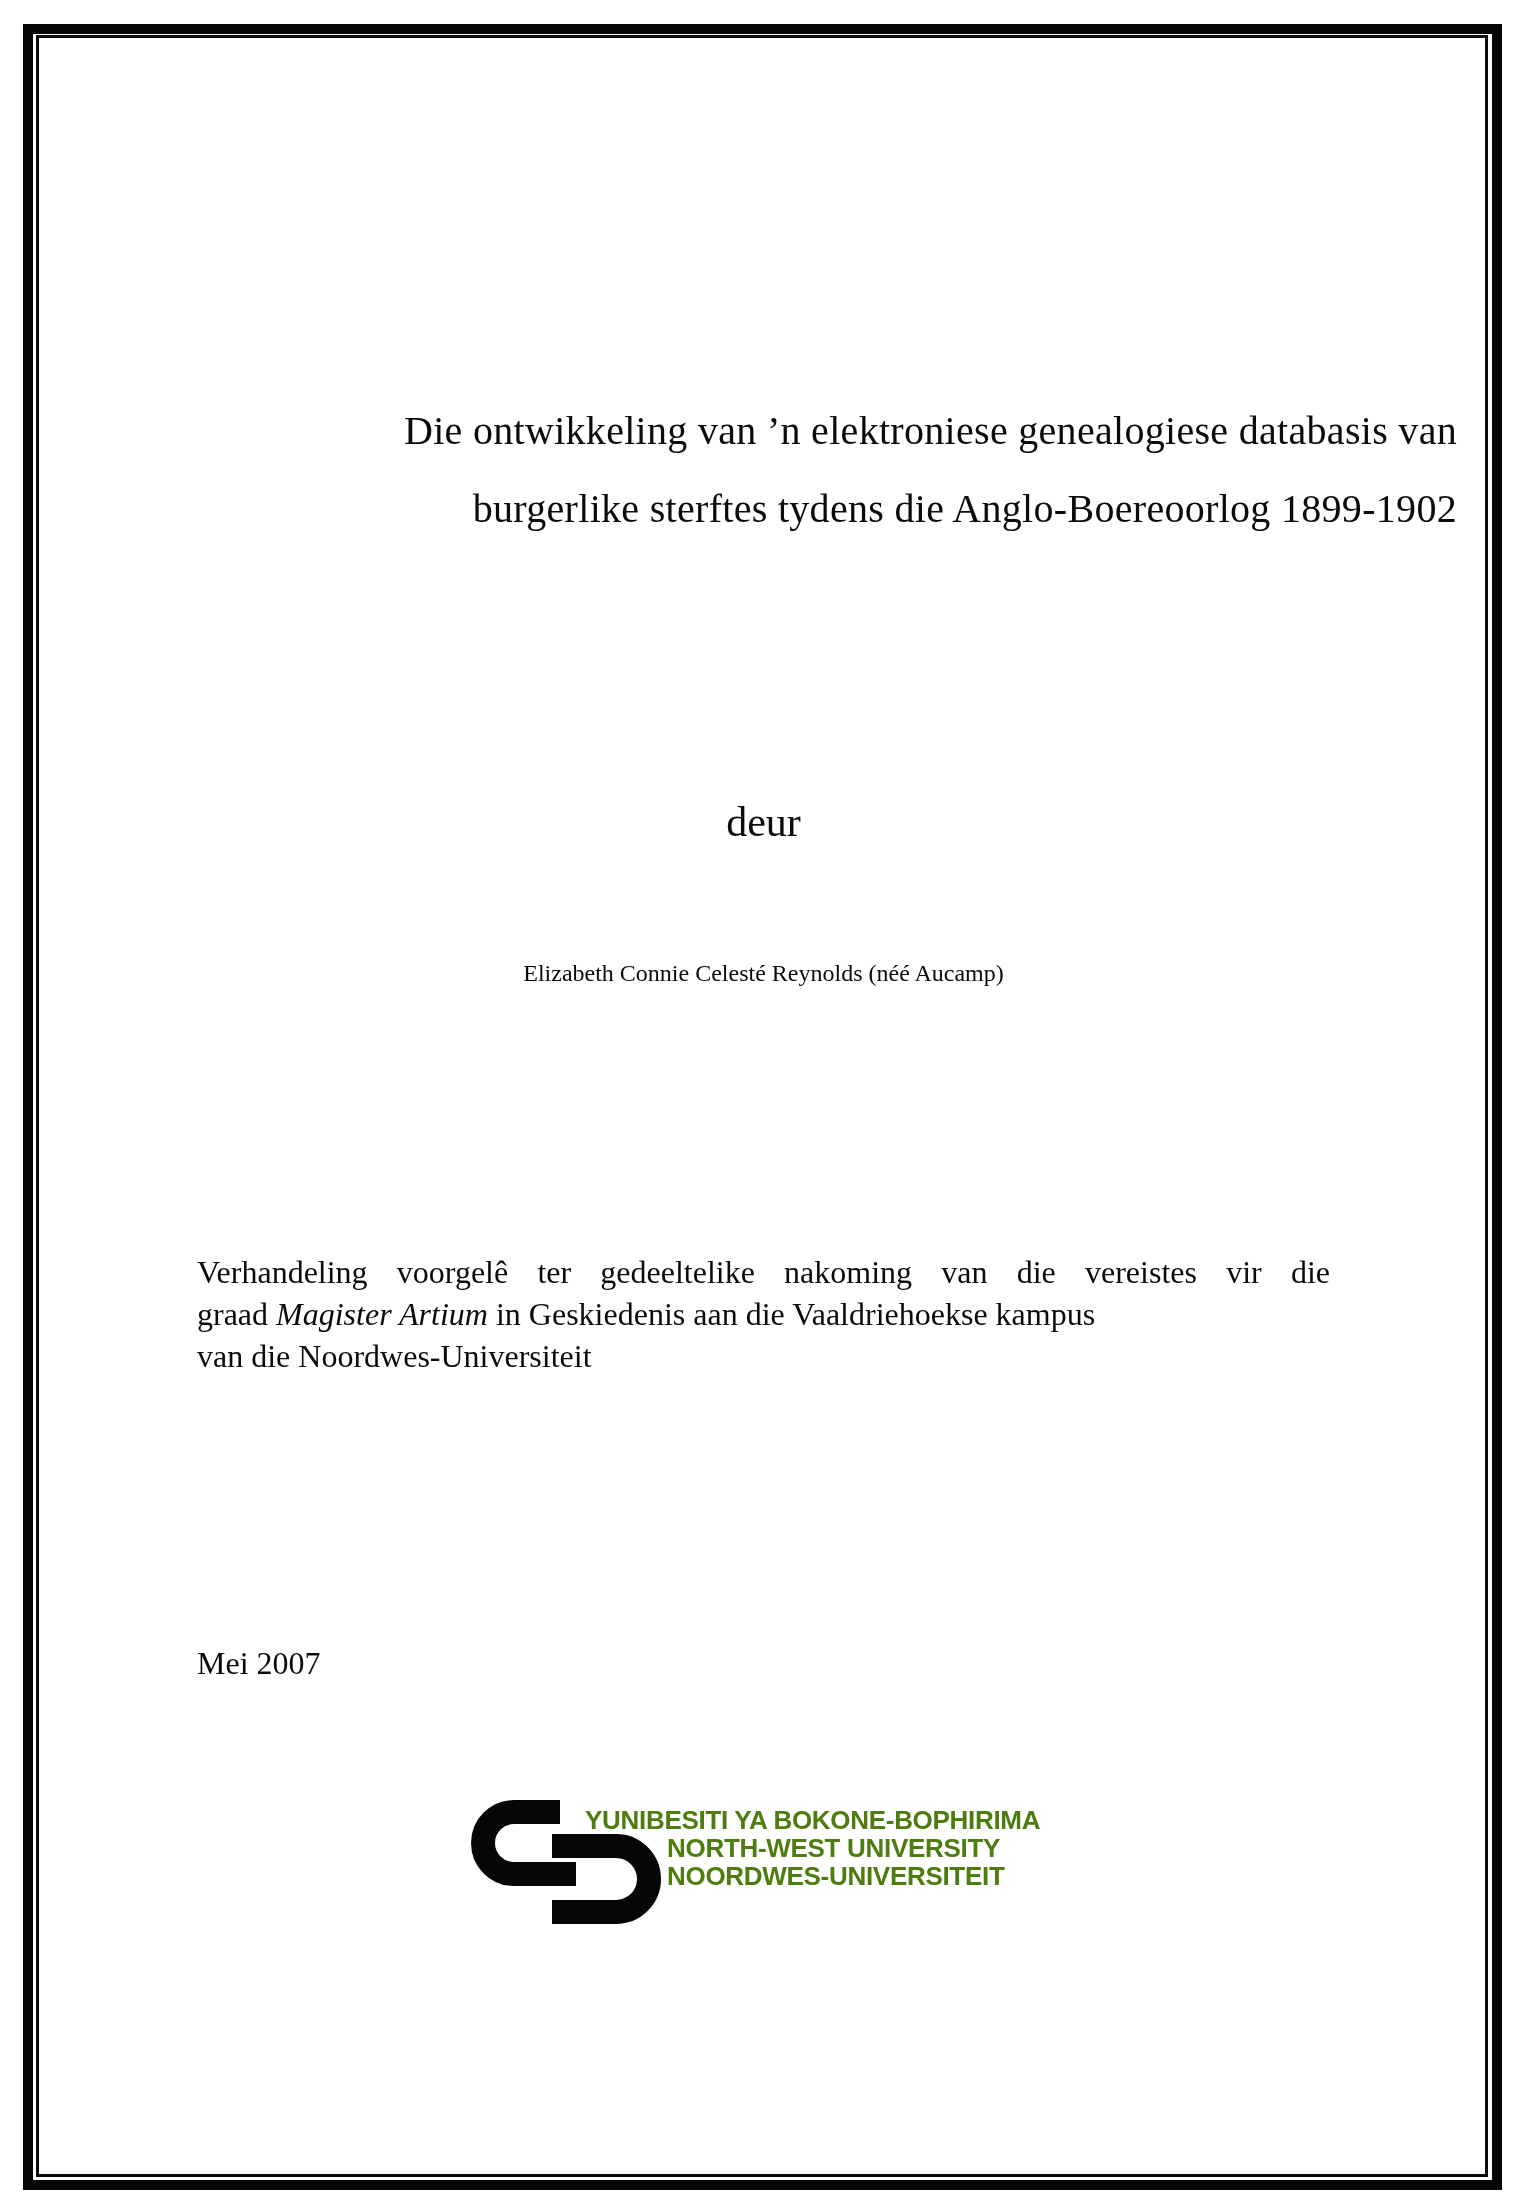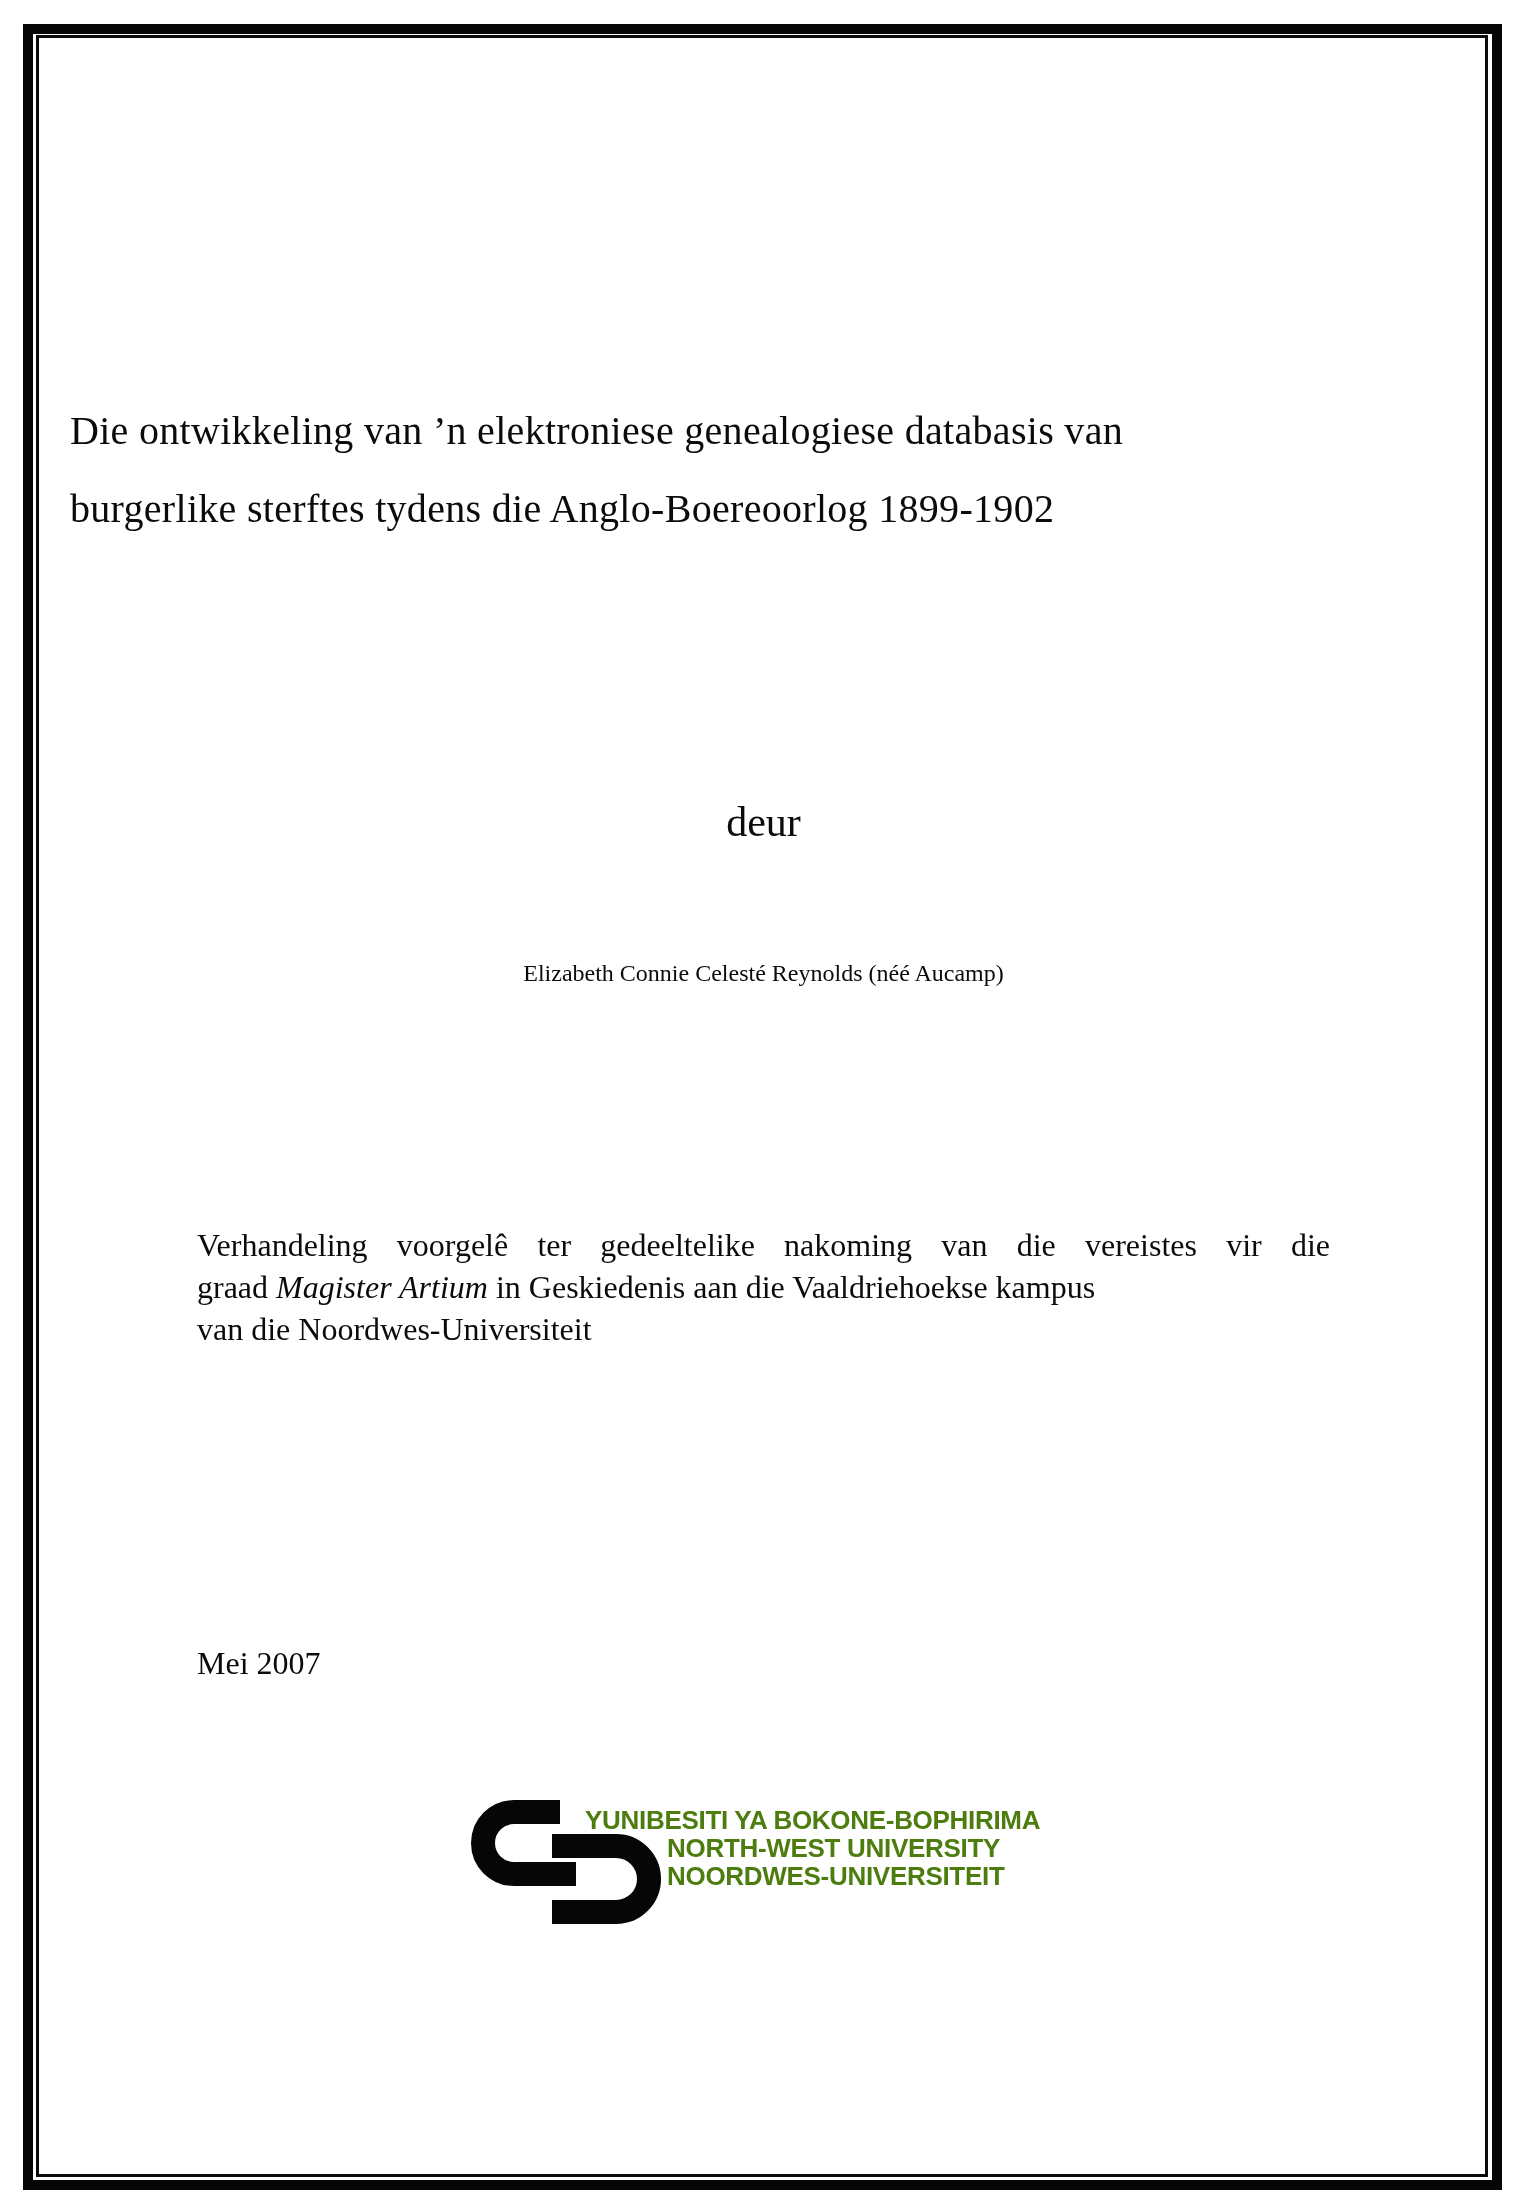--- a/index.html
+++ b/index.html
@@ -32,21 +32,21 @@
     width: 1452px;
     height: 2142px;
     border: 3px solid #0b0b0b;
     box-sizing: border-box;
   }
   .title-block {
     position: absolute;
     left: 70px;
     right: 70px;
     top: 392px;
-    text-align: left;
+    text-align: right;
     font-size: 40px;
     line-height: 78px;
     letter-spacing: 0.3px;
   }
   .byline {
     position: absolute;
     left: 0;
     right: 0;
     top: 802px;
     text-align: center;
@@ -66,20 +66,21 @@
     position: absolute;
     left: 197px;
     top: 1224px;
     width: 1133px;
     font-size: 32px;
     line-height: 42px;
   }
   .statement .justify-line {
     text-align: justify;
     text-align-last: justify;
+    margin-top: 27px;
   }
   .italic {
     font-style: italic;
     margin-top: 44px;
   }
   .supervisor-block {
     position: absolute;
     left: 197px;
     top: 1642px;
     font-size: 32px;

